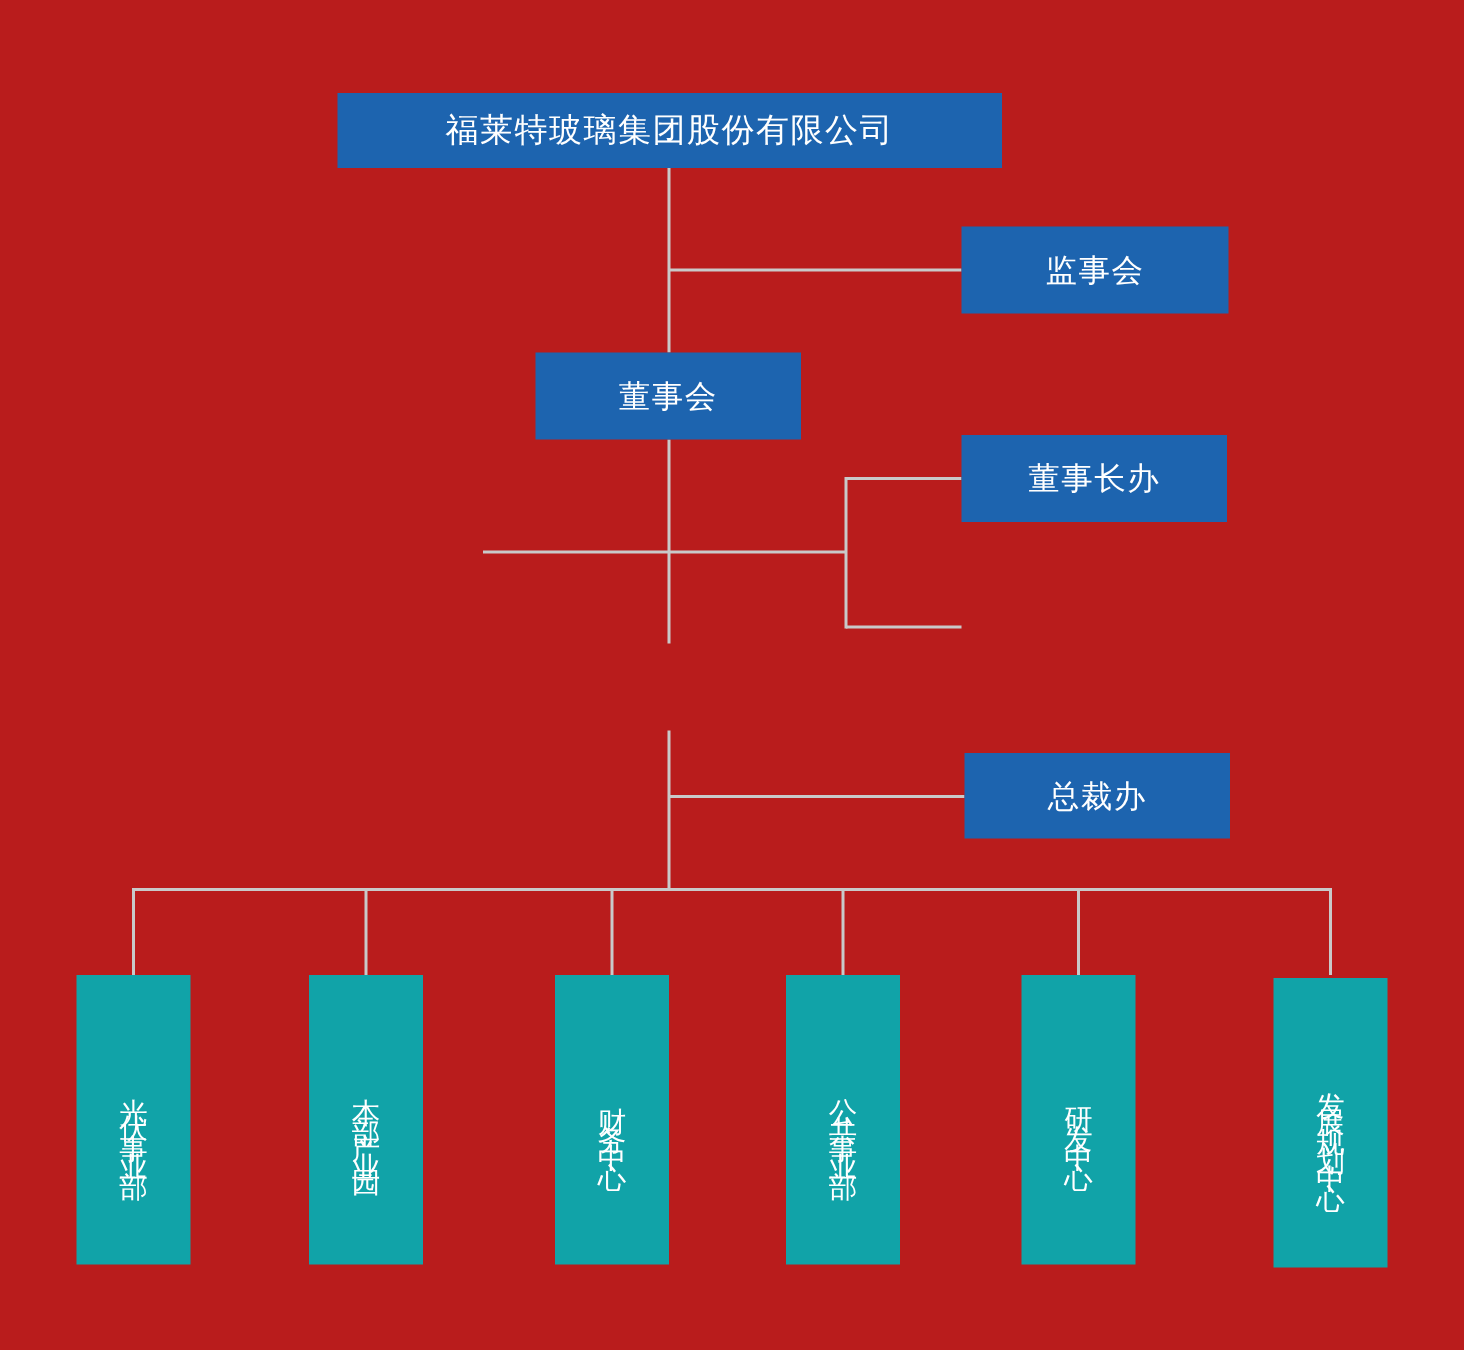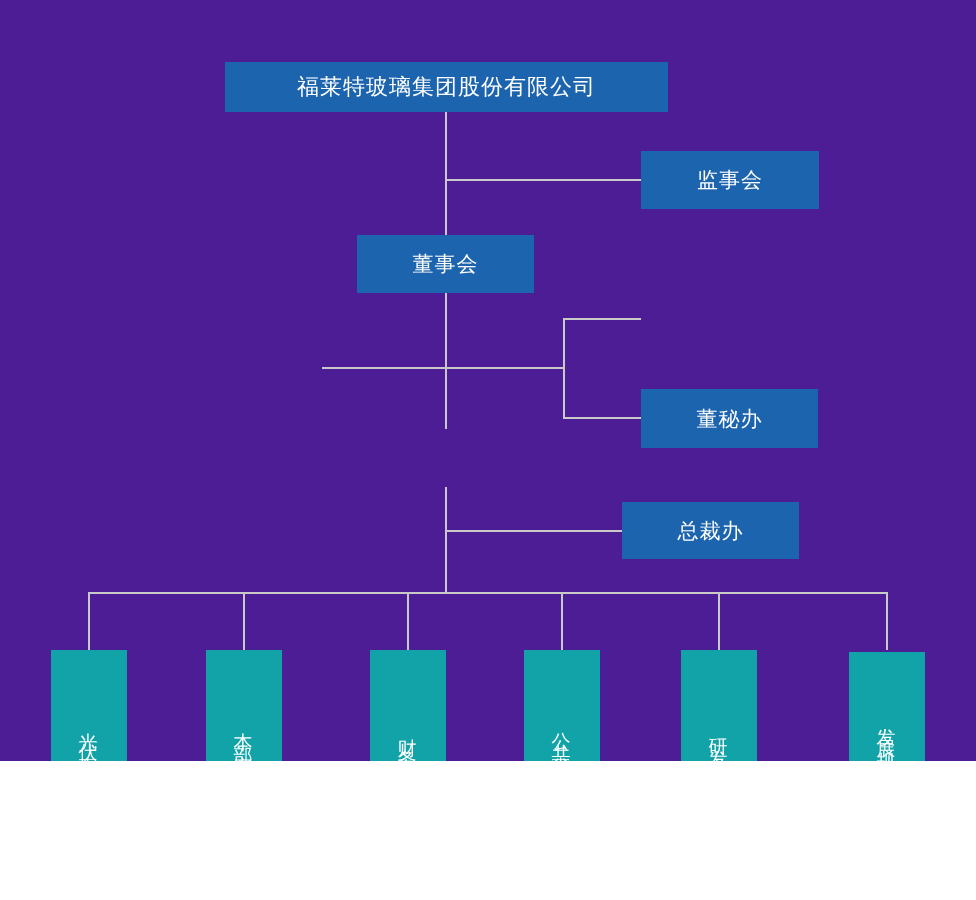--- a/index.html
+++ b/index.html
@@ -3,22 +3,22 @@
 <meta charset="utf-8">
 <style>
   html, body {
     margin: 0;
     padding: 0;
     background: #ffffff;
   }
   .canvas {
     position: relative;
     width: 976px;
-    height: 761px;
-    background: #4c1d95;
+    height: 900px;
+    background: #b91c1c;
     font-family: "DejaVu Sans", "Liberation Sans", sans-serif;
     overflow: hidden;
   }
   .node {
     position: absolute;
     display: flex;
     align-items: center;
     justify-content: center;
     background: #1d64af;
     color: #ffffff;
@@ -65,26 +65,26 @@
   <div class="line vline" style="left:561px; top:592px; height:58px;"></div>
   <div class="line vline" style="left:718px; top:592px; height:58px;"></div>
   <div class="line vline" style="left:886px; top:592px; height:58px;"></div>
 
   <div class="node root" style="left:225px; top:62px; width:443px; height:50px;">福莱特玻璃集团股份有限公司</div>
 
   <div class="node" style="left:641px; top:151px; width:178px; height:58px;">监事会</div>
 
   <div class="node" style="left:357px; top:235px; width:177px; height:58px;">董事会</div>
 
+  <div class="node" style="left:641px; top:290px; width:177px; height:58px;">董事长办</div>
 
 
-  <div class="node" style="left:641px; top:389px; width:177px; height:59px;">董秘办</div>
 
 
-  <div class="node" style="left:622px; top:502px; width:177px; height:57px;">总裁办</div>
+  <div class="node" style="left:643px; top:502px; width:177px; height:57px;">总裁办</div>
 
   <div class="node teal" style="left:51px; top:650px; width:76px; height:193px;">光伏事业部</div>
 
   <div class="node teal" style="left:206px; top:650px; width:76px; height:193px;">本部产业园</div>
 
   <div class="node teal" style="left:370px; top:650px; width:76px; height:193px;">财务中心</div>
 
   <div class="node teal" style="left:524px; top:650px; width:76px; height:193px;">公共事业部</div>
 
   <div class="node teal" style="left:681px; top:650px; width:76px; height:193px;">研发中心</div>

